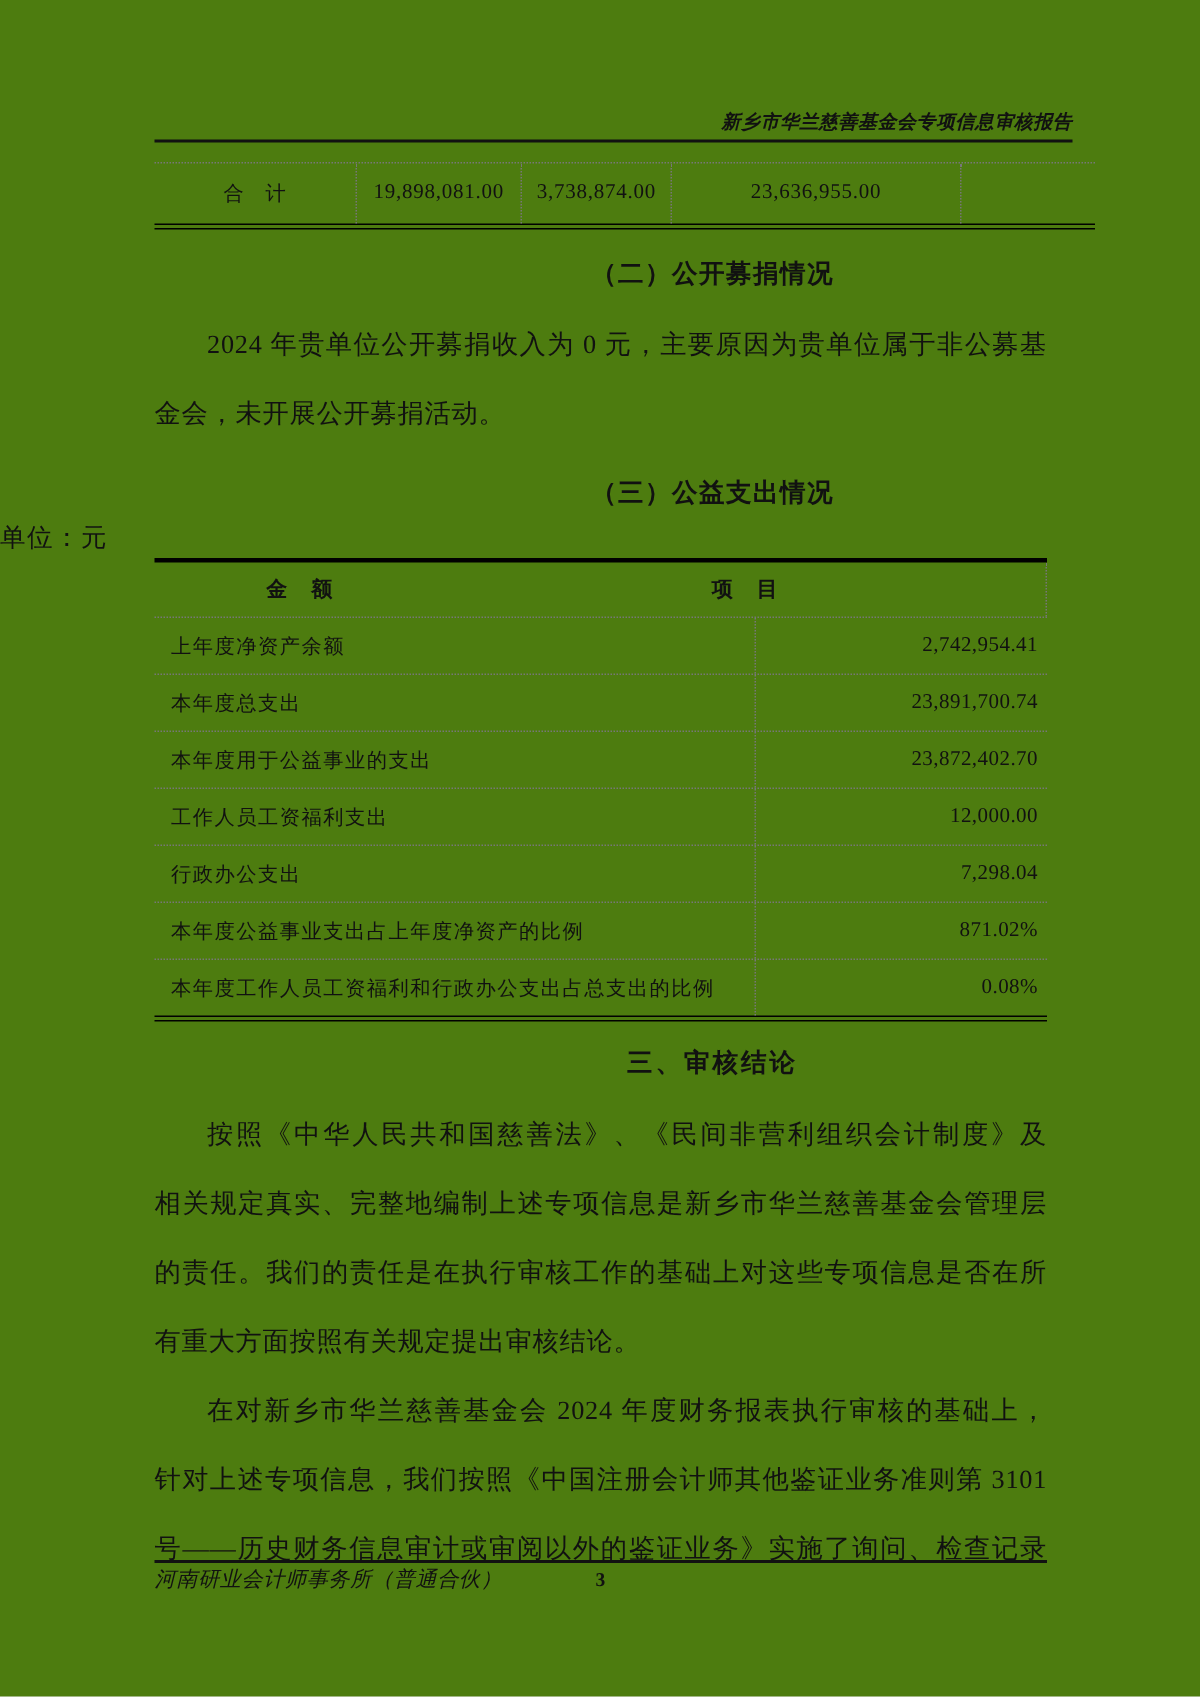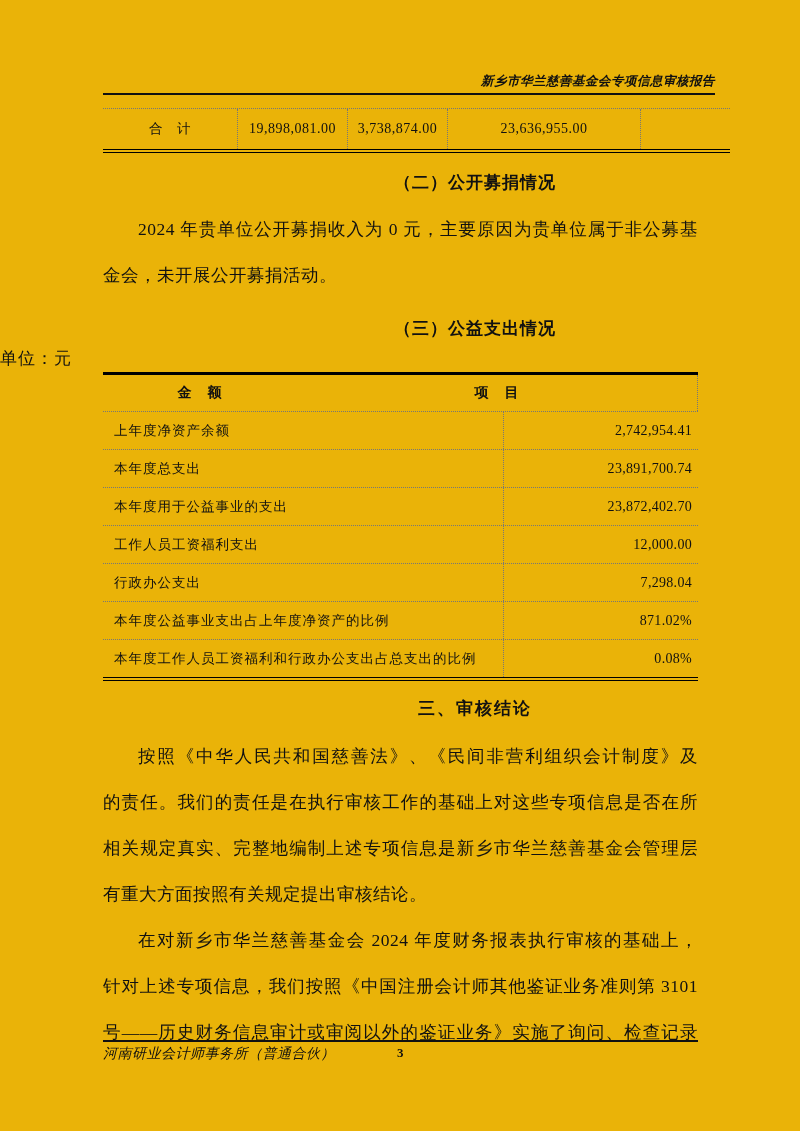--- a/index.html
+++ b/index.html
@@ -1,20 +1,20 @@
 <!DOCTYPE html>
 <html><head>
 <meta charset="utf-8">
 <style>
   html,body { margin:0; padding:0; background:#e8e8e8; }
   .page {
     position: relative;
     width: 800px; height: 1131px;
     margin: 0 auto;
-    background: #eab308;
+    background: #4d7c0f;
     color: #111;
     font-family: "Liberation Serif", "DejaVu Serif", serif;
     overflow: hidden;
   }
 
   
   .report-header {
     margin: 73px 85px 0 103px;
     border-bottom: 2px solid #111;
     padding-bottom: 3px;
@@ -194,22 +194,22 @@
           <div class="exp-cell-label">本年度工作人员工资福利和行政办公支出占总支出的比例</div>
           <div class="exp-cell-amount">0.08%</div>
         </div>
       </div>
   </div>
 
   <div class="sec-heading concl-heading">三、审核结论</div>
 
   <div class="para para-b">
       <div class="pline indent">按照《中华人民共和国慈善法》、《民间非营利组织会计制度》及</div>
+      <div class="pline">相关规定真实、完整地编制上述专项信息是新乡市华兰慈善基金会管理层</div>
       <div class="pline">的责任。我们的责任是在执行审核工作的基础上对这些专项信息是否在所</div>
-      <div class="pline">相关规定真实、完整地编制上述专项信息是新乡市华兰慈善基金会管理层</div>
       <div class="pline lastline">有重大方面按照有关规定提出审核结论。</div>
     </div>
 
   <div class="para para-c">
       <div class="pline indent">在对新乡市华兰慈善基金会 2024 年度财务报表执行审核的基础上，</div>
       <div class="pline">针对上述专项信息，我们按照《中国注册会计师其他鉴证业务准则第 3101</div>
       <div class="pline">号——历史财务信息审计或审阅以外的鉴证业务》实施了询问、检查记录</div>
     </div>
 
   <div class="page-footer">

